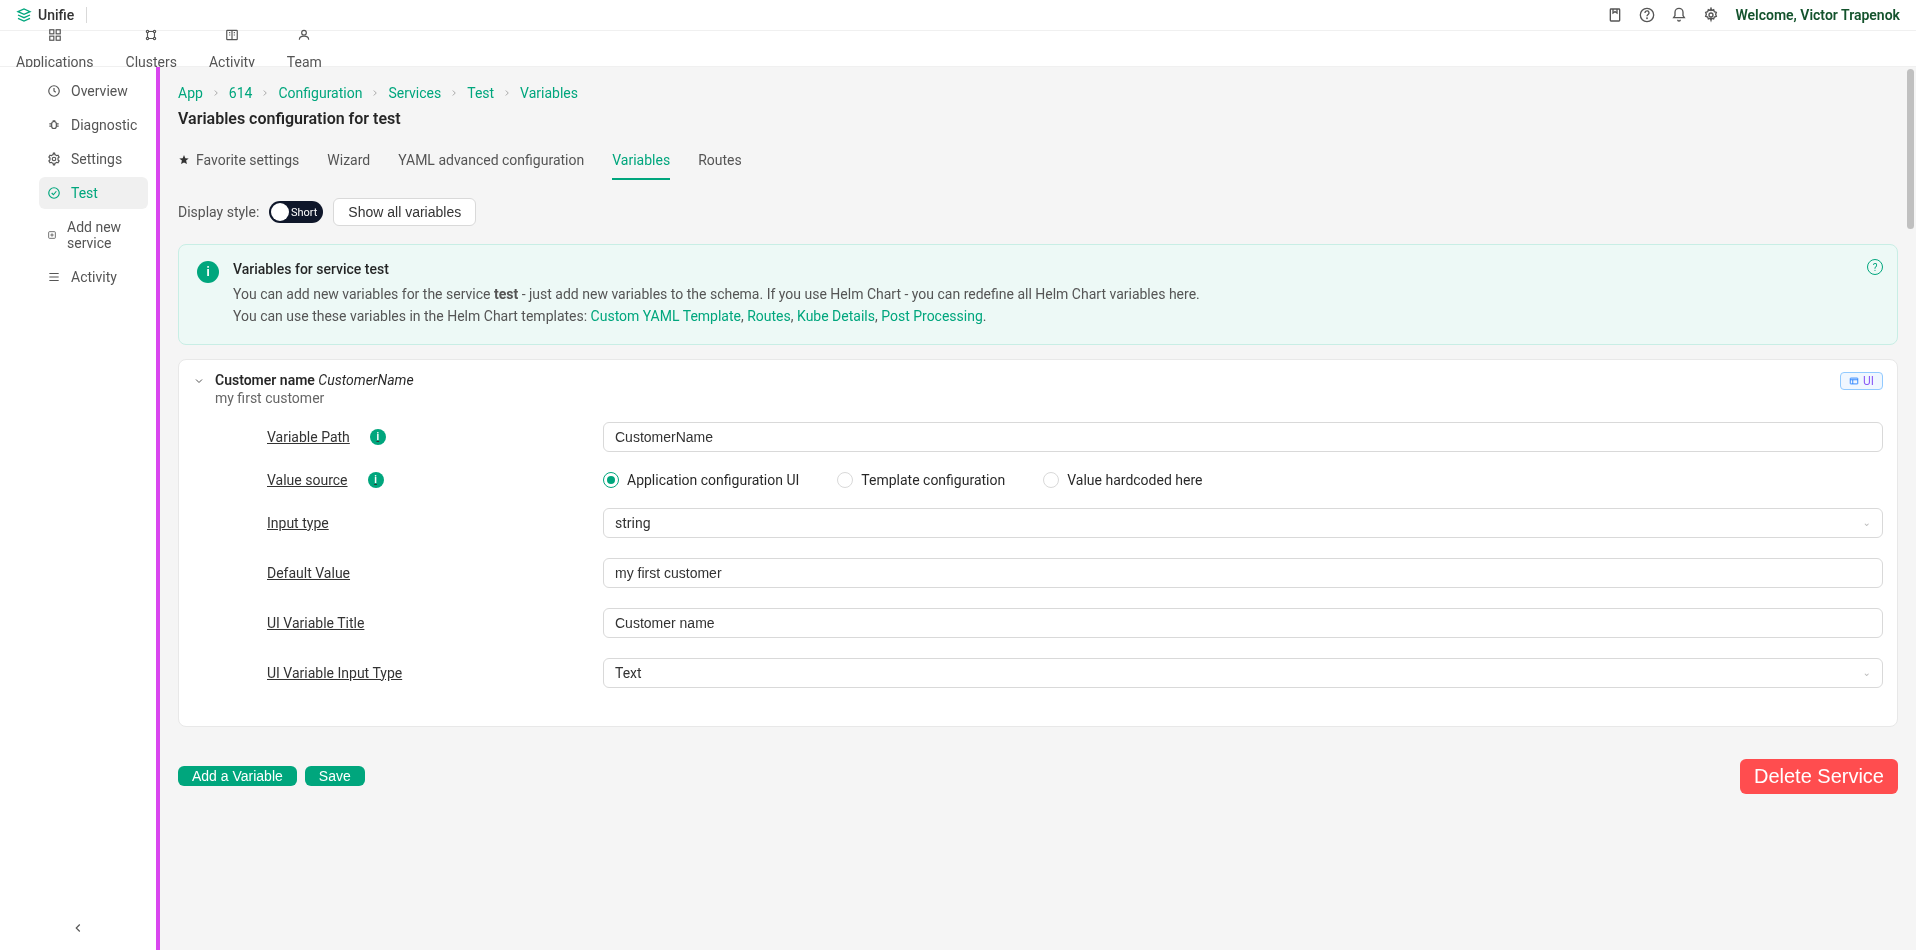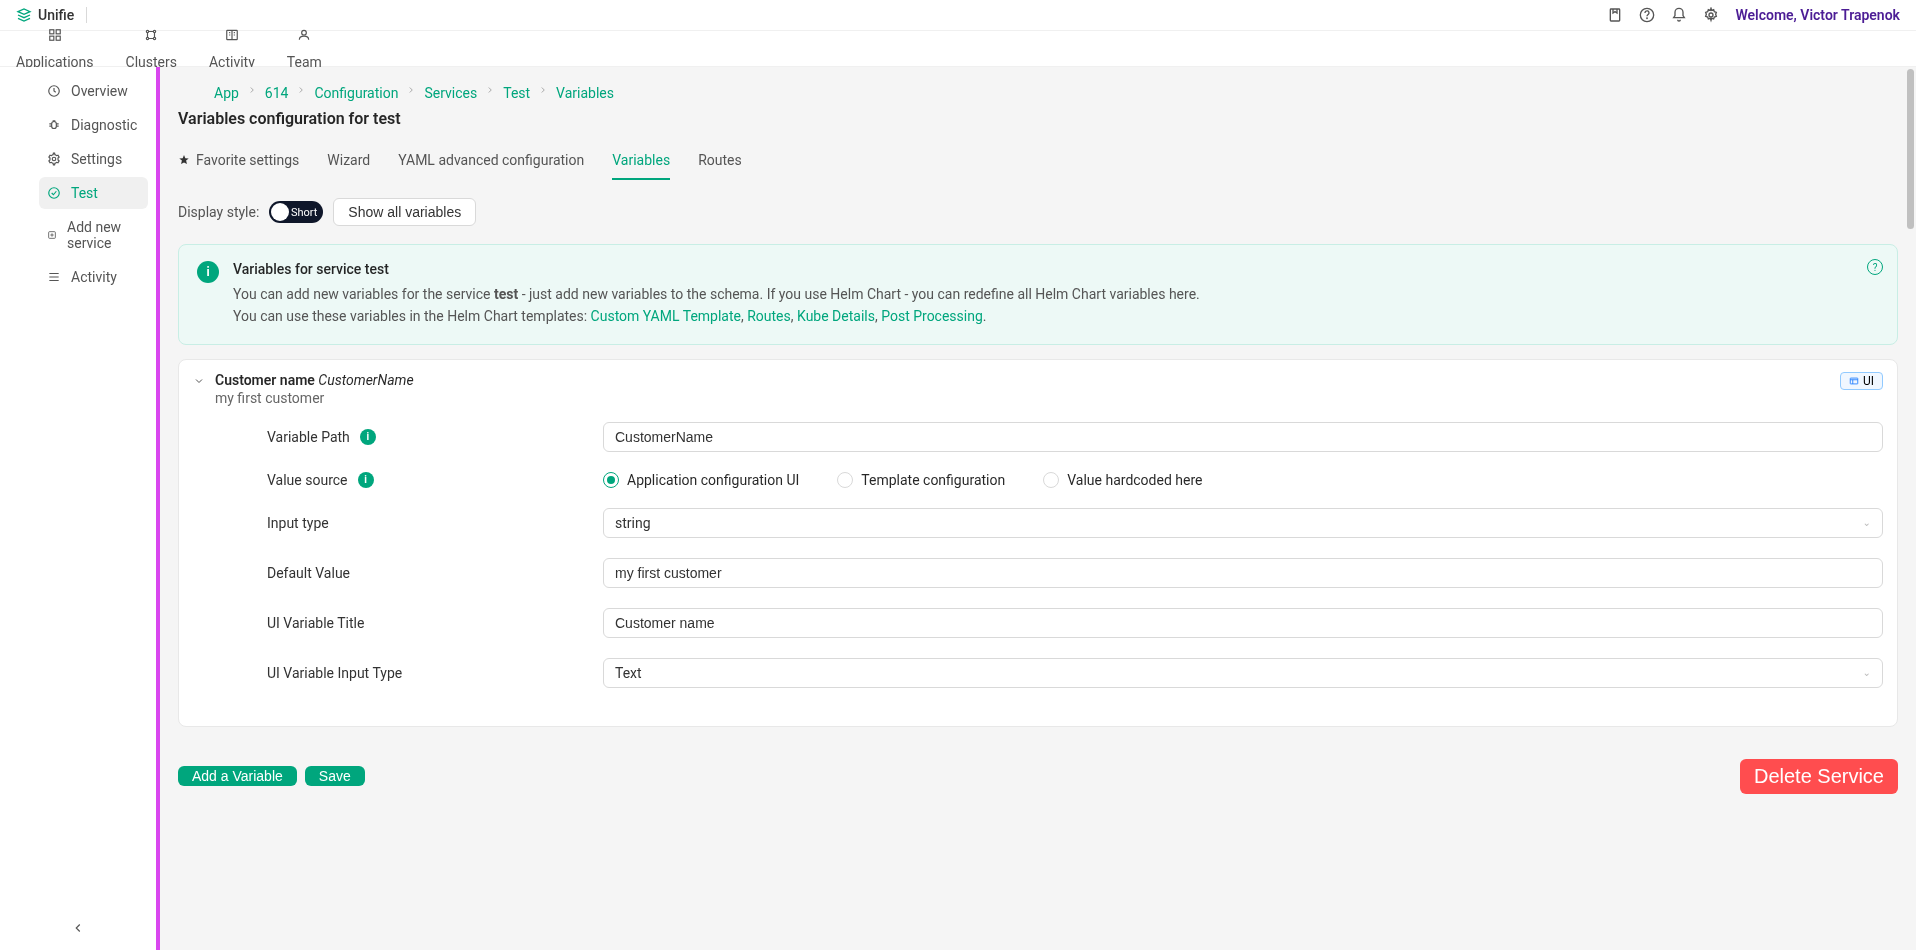--- a/index.html
+++ b/index.html
@@ -5,34 +5,34 @@
 * { box-sizing: border-box; margin: 0; padding: 0; }
 body { font-family: -apple-system, BlinkMacSystemFont, "Segoe UI", Roboto, sans-serif; font-size: 14px; color: rgba(0,0,0,0.85); background: #fff; }
 .header { height: 31px; border-bottom: 1px solid #f0f0f0; display: flex; align-items: center; padding: 0 16px; justify-content: space-between; }
 .header-left { display: flex; gap: 8px; }
 .logo { display: flex; align-items: center; gap: 6px; }
 .logo-icon { width: 16px; height: 16px; }
 .logo-text { font-weight: 500; color: #333; }
 .divider-v { width: 1px; height: 16px; background: #d9d9d9; margin: 0 4px; }
 .header-right { display: flex; align-items: center; gap: 16px; }
 .header-icon { width: 16px; height: 16px; cursor: pointer; color: #555; }
-.welcome { font-weight: 600; color: #4c1d95; }
+.welcome { font-weight: 600; color: #14532d; }
 .topnav { height: 36px; border-bottom: 1px solid #f0f0f0; display: flex; align-items: center; padding: 0 16px; gap: 32px; }
 .topnav-item { display: flex; align-items: center; gap: 12px; color: #555; cursor: pointer; flex-direction: column; }
 .topnav-item svg { width: 14px; height: 14px; }
 .layout { display: flex; height: calc(100vh - 67px); }
 .sidebar { width: 160px; background: #fff; border-right: 4px solid #d946ef; display: flex; flex-direction: column; position: relative; padding-left: 31px; }
 .sidebar-items { padding: 8px; flex: 1; }
 .sidebar-item { display: flex; align-items: center; gap: 10px; padding: 8px 8px; border-radius: 6px; cursor: pointer; color: #555; margin-bottom: 2px; }
 .sidebar-item.active { background: #f0f0f0; color: #00a67d; }
 .sidebar-item svg { width: 14px; height: 14px; }
 .sidebar-collapse { position: absolute; bottom: 12px; left: 50%; transform: translateX(-50%); cursor: pointer; }
 .main { flex: 1; background: #f5f5f5; overflow-y: auto; position: relative; }
 .main-inner { padding: 18px 18px 0 18px; }
-.crumbs { display: flex; align-items: flex-start; gap: 8px; font-size: 14px; margin-bottom: 8px; margin-left: 36px; }
+.crumbs { display: flex; align-items: center; gap: 8px; font-size: 14px; margin-bottom: 8px; }
 .crumb-link { color: #00a67d; cursor: pointer; }
 .crumb-sep { color: #999; }
 .page-title { font-size: 16px; font-weight: 600; margin-bottom: 14px; }
 .tabs { display: flex; gap: 28px; border-bottom: none; margin-bottom: 18px; }
 .tab { padding: 10px 0; cursor: pointer; color: #555; display: flex; align-items: center; gap: 6px; border-bottom: 2px solid transparent; }
 .tab.active { color: #00a67d; border-bottom: 2px solid #00a67d; }
 .tab svg { width: 12px; height: 12px; }
 .controls-row { display: flex; align-items: center; gap: 10px; margin-bottom: 18px; }
 .label-inline { color: #555; }
 .toggle { width: 54px; height: 22px; background: #0f172a; border-radius: 11px; position: relative; cursor: pointer; display: flex; align-items: center; }
@@ -46,23 +46,23 @@
 .alert-text { color: #555; line-height: 1.6; }
 .alert-text a { color: #00a67d; text-decoration: none; cursor: pointer; }
 .alert-help { position: absolute; right: 14px; top: 14px; width: 16px; height: 16px; border: 1.5px solid #00a67d; border-radius: 50%; color: #00a67d; display: flex; align-items: center; justify-content: center; font-size: 10px; cursor: pointer; }
 .panel { background: #fff; border: 1px solid #e8e8e8; border-radius: 8px; padding: 12px 14px 18px 14px; margin-bottom: 18px; }
 .panel-header { display: flex; align-items: flex-start; cursor: pointer; position: relative; margin-bottom: 16px; }
 .chev { margin-right: 10px; margin-top: 3px; }
 .panel-title-block { flex: 1; }
 .panel-title { font-weight: 600; }
 .panel-title .italic { font-weight: 400; font-style: italic; }
 .panel-sub { color: #666; margin-top: 2px; }
-.ui-badge { border: 1px solid #91caff; color: #000000; background: #f0f7ff; border-radius: 4px; padding: 1px 8px; font-size: 12px; display: flex; align-items: center; gap: 4px; }
+.ui-badge { border: 1px solid #91caff; color: #8b5cf6; background: #f0f7ff; border-radius: 4px; padding: 1px 8px; font-size: 12px; display: flex; align-items: center; gap: 4px; }
 .form-row { display: flex; align-items: center; margin-bottom: 20px; padding-left: 74px; }
-.form-label { width: 336px; display: flex; align-items: flex-end; gap: 10px; color: #333; }
+.form-label { width: 336px; display: flex; align-items: flex-end; gap: 20px; color: #333; text-decoration: underline; }
 .info-dot { width: 16px; height: 16px; background: #00a67d; border-radius: 50%; color: #fff; display: flex; align-items: center; justify-content: center; font-size: 10px; font-weight: bold; cursor: pointer; }
 .form-control { flex: 1; }
 .input { width: 100%; padding: 6px 11px; border: 1px solid #d9d9d9; border-radius: 6px; font-size: 14px; color: #333; background: #fff; }
 .select { width: 100%; padding: 6px 11px; border: 1px solid #d9d9d9; border-radius: 6px; font-size: 14px; color: #333; background: #fff; display: flex; justify-content: space-between; align-items: center; cursor: pointer; }
 .select-arrow { color: #bbb; font-size: 10px; }
 .radio-group { display: flex; gap: 38px; align-items: center; }
 .radio-item { display: flex; align-items: center; gap: 8px; cursor: pointer; }
 .radio { width: 16px; height: 16px; border: 1px solid #d9d9d9; border-radius: 50%; display: flex; align-items: center; justify-content: center; }
 .radio.checked { border-color: #00a67d; }
 .radio.checked::after { content: ""; width: 8px; height: 8px; background: #00a67d; border-radius: 50%; }

